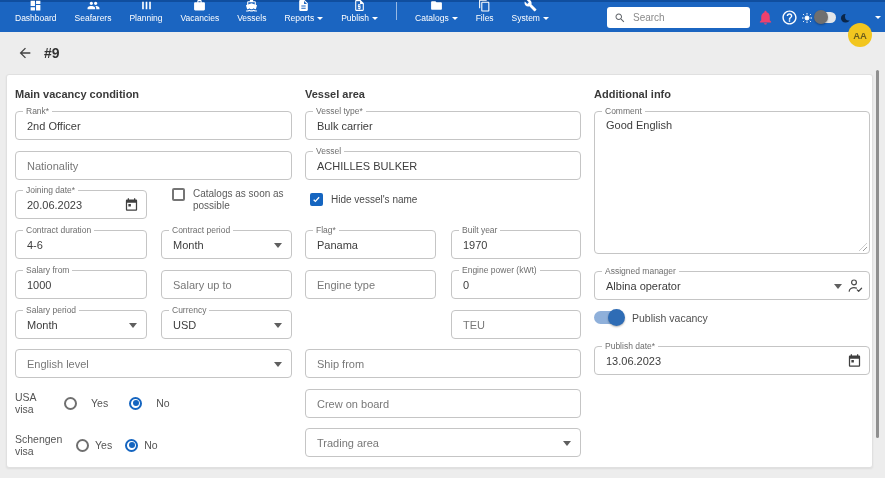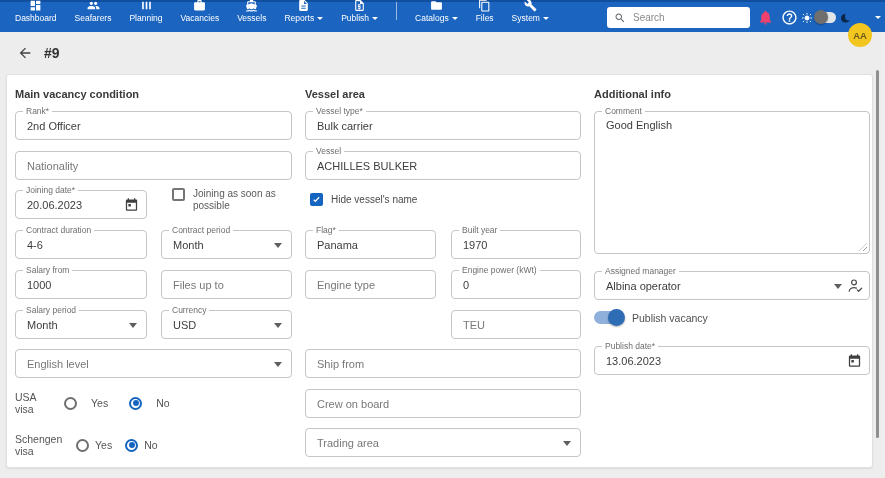--- a/index.html
+++ b/index.html
@@ -260,39 +260,39 @@
       <span class="fval">20.06.2023</span>
       <span class="cal">
           <svg viewBox="0 0 24 24" fill="#3f3f3f">
             <path d="M19 4h-1V2h-2v2H8V2H6v2H5c-1.1 0-2 .9-2 2v14c0 1.1.9 2 2 2h14c1.1 0 2-.9 2-2V6c0-1.1-.9-2-2-2zm0 16H5V9h14v11zM7 11h4v4H7z"></path>
           </svg>
         </span>
     </div>
 
     <div class="cbrow" style="left:157px;top:113px;width:120px;">
       <span class="cb"></span>
-      <span class="cbl" style="width:96px;">Joining as soon as possible</span>
+      <span class="cbl" style="width:96px;">Catalogs as soon as possible</span>
     </div>
 
     <div class="fld" style="left:0;top:155px;width:132px;">
       <span class="flbl">Contract duration</span>
       <span class="fval">4-6</span>
     </div>
     <div class="fld" style="left:146px;top:155px;width:131px;">
       <span class="flbl">Contract period</span>
       <span class="fval">Month</span>
       <span class="sel-caret"></span>
     </div>
 
     <div class="fld" style="left:0;top:195px;width:132px;">
       <span class="flbl">Salary from</span>
       <span class="fval">1000</span>
     </div>
     <div class="fld" style="left:146px;top:195px;width:131px;">
-      <span class="fph">Files up to</span>
+      <span class="fph">Salary up to</span>
     </div>
 
     <div class="fld" style="left:0;top:235px;width:132px;">
       <span class="flbl">Salary period</span>
       <span class="fval">Month</span>
       <span class="sel-caret"></span>
     </div>
     <div class="fld" style="left:146px;top:235px;width:131px;">
       <span class="flbl">Currency</span>
       <span class="fval">USD</span>

